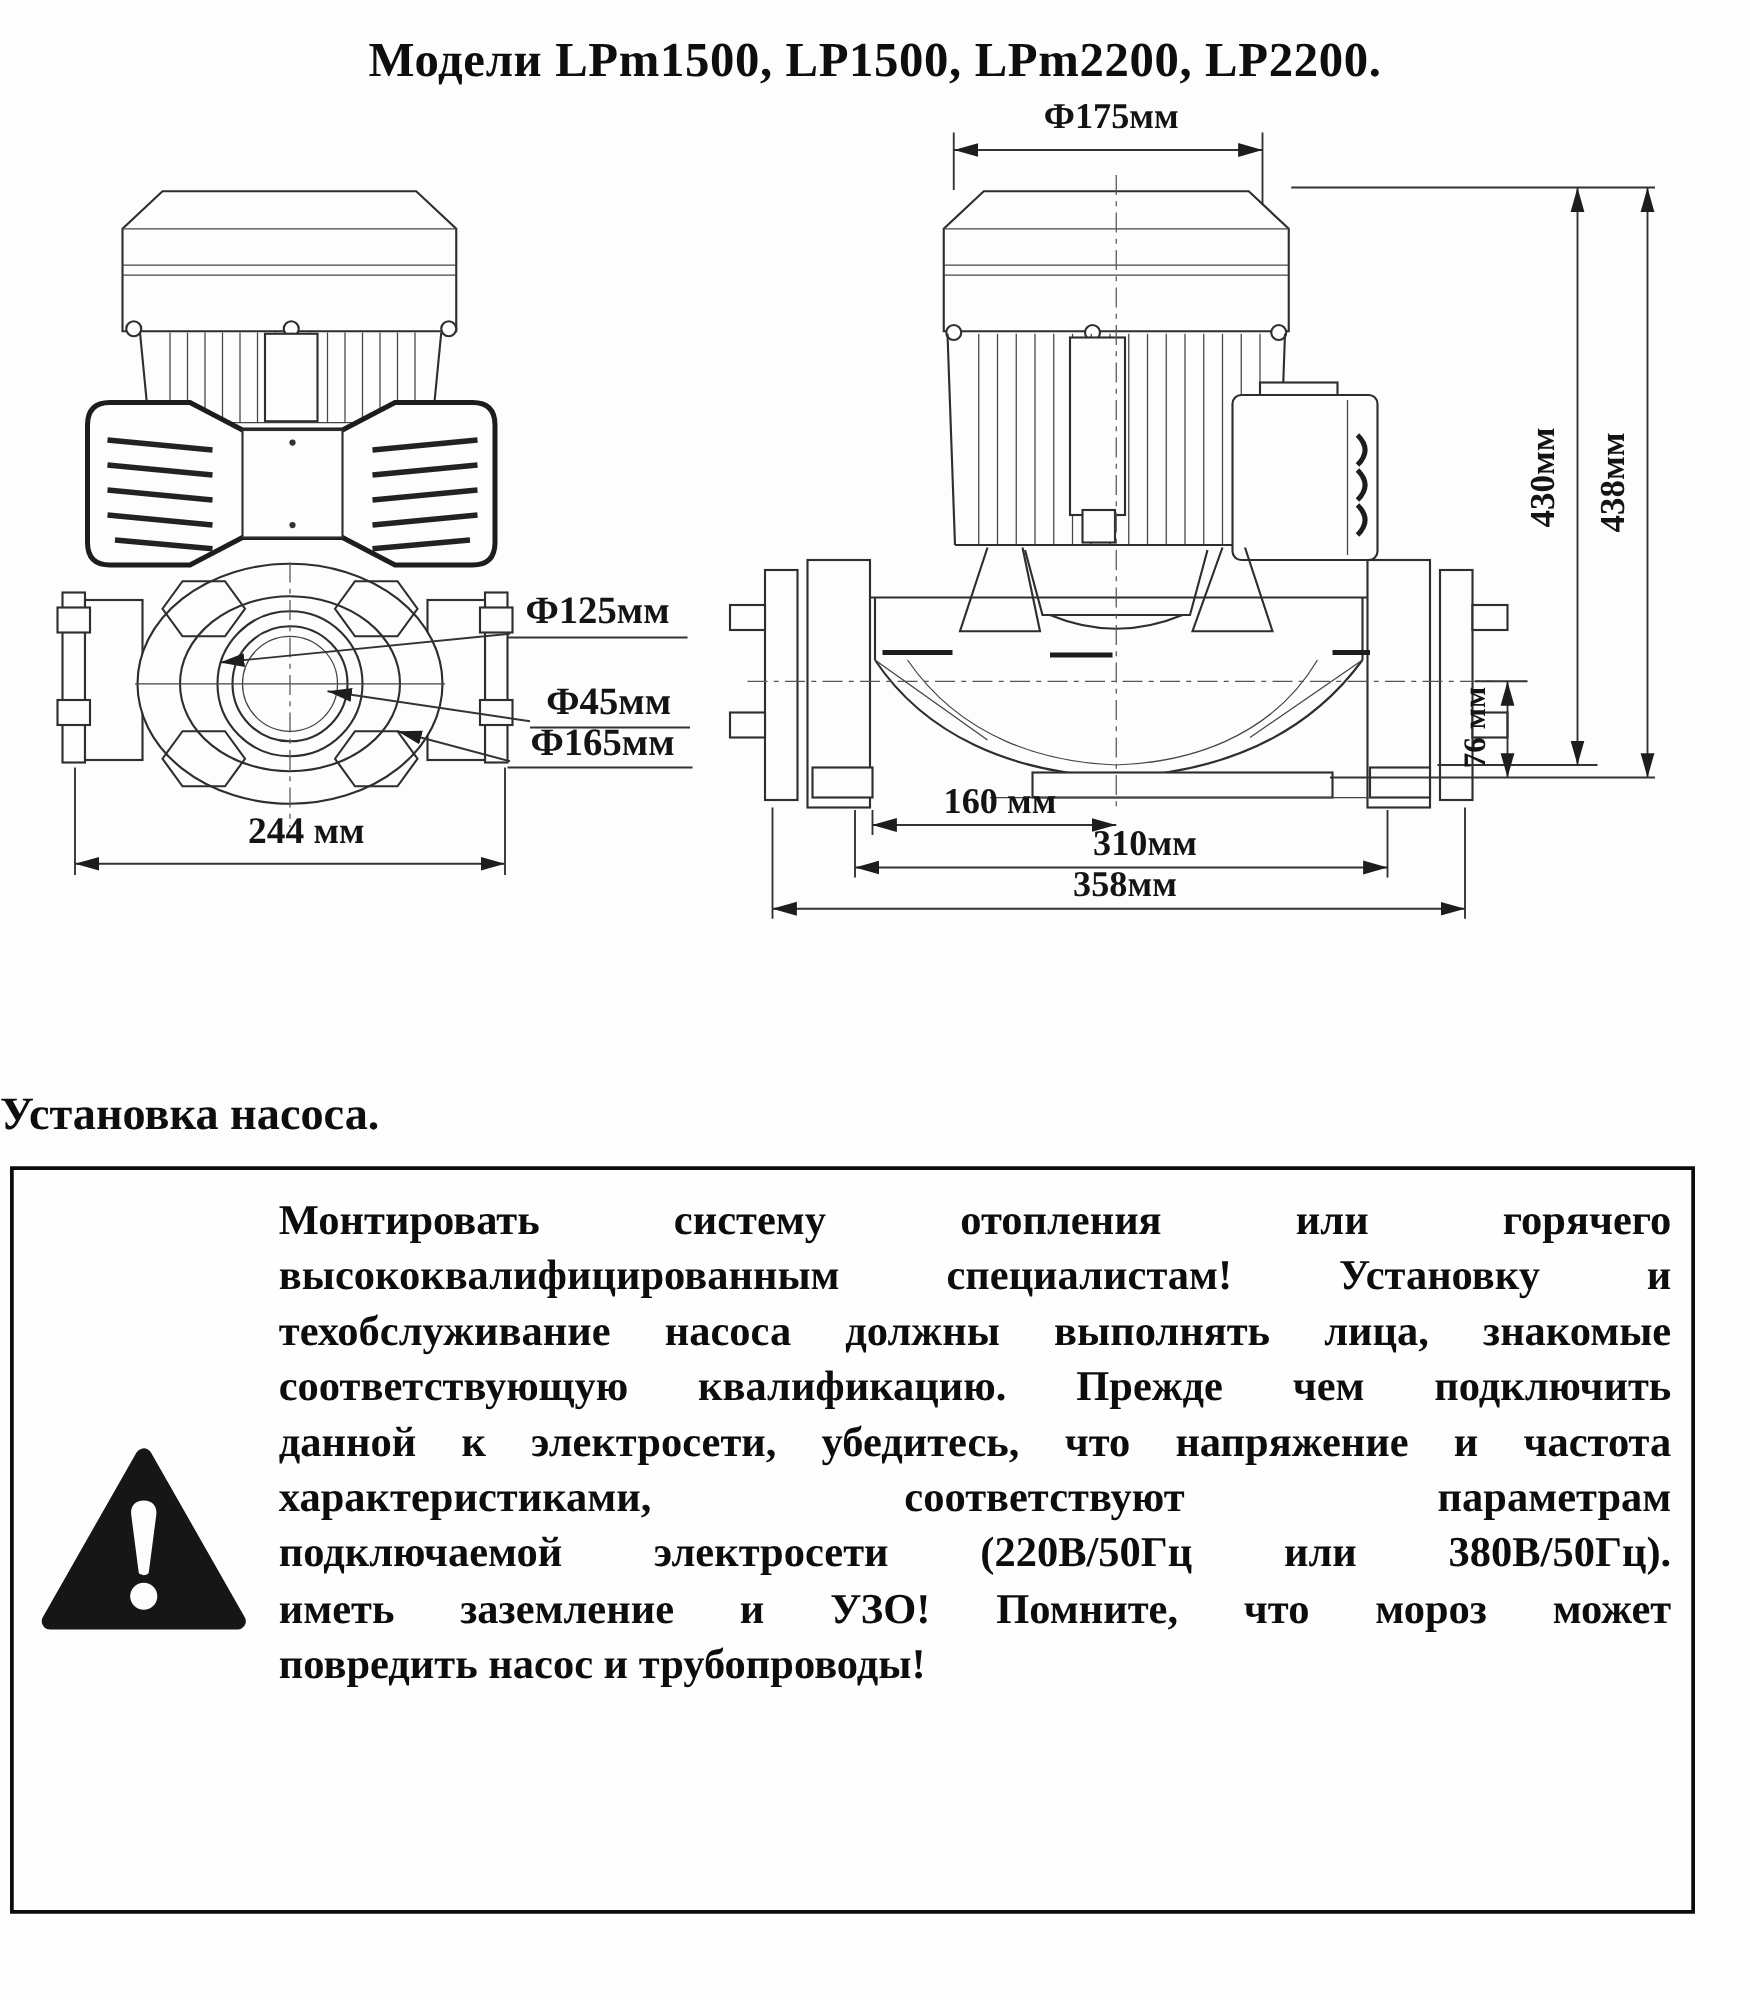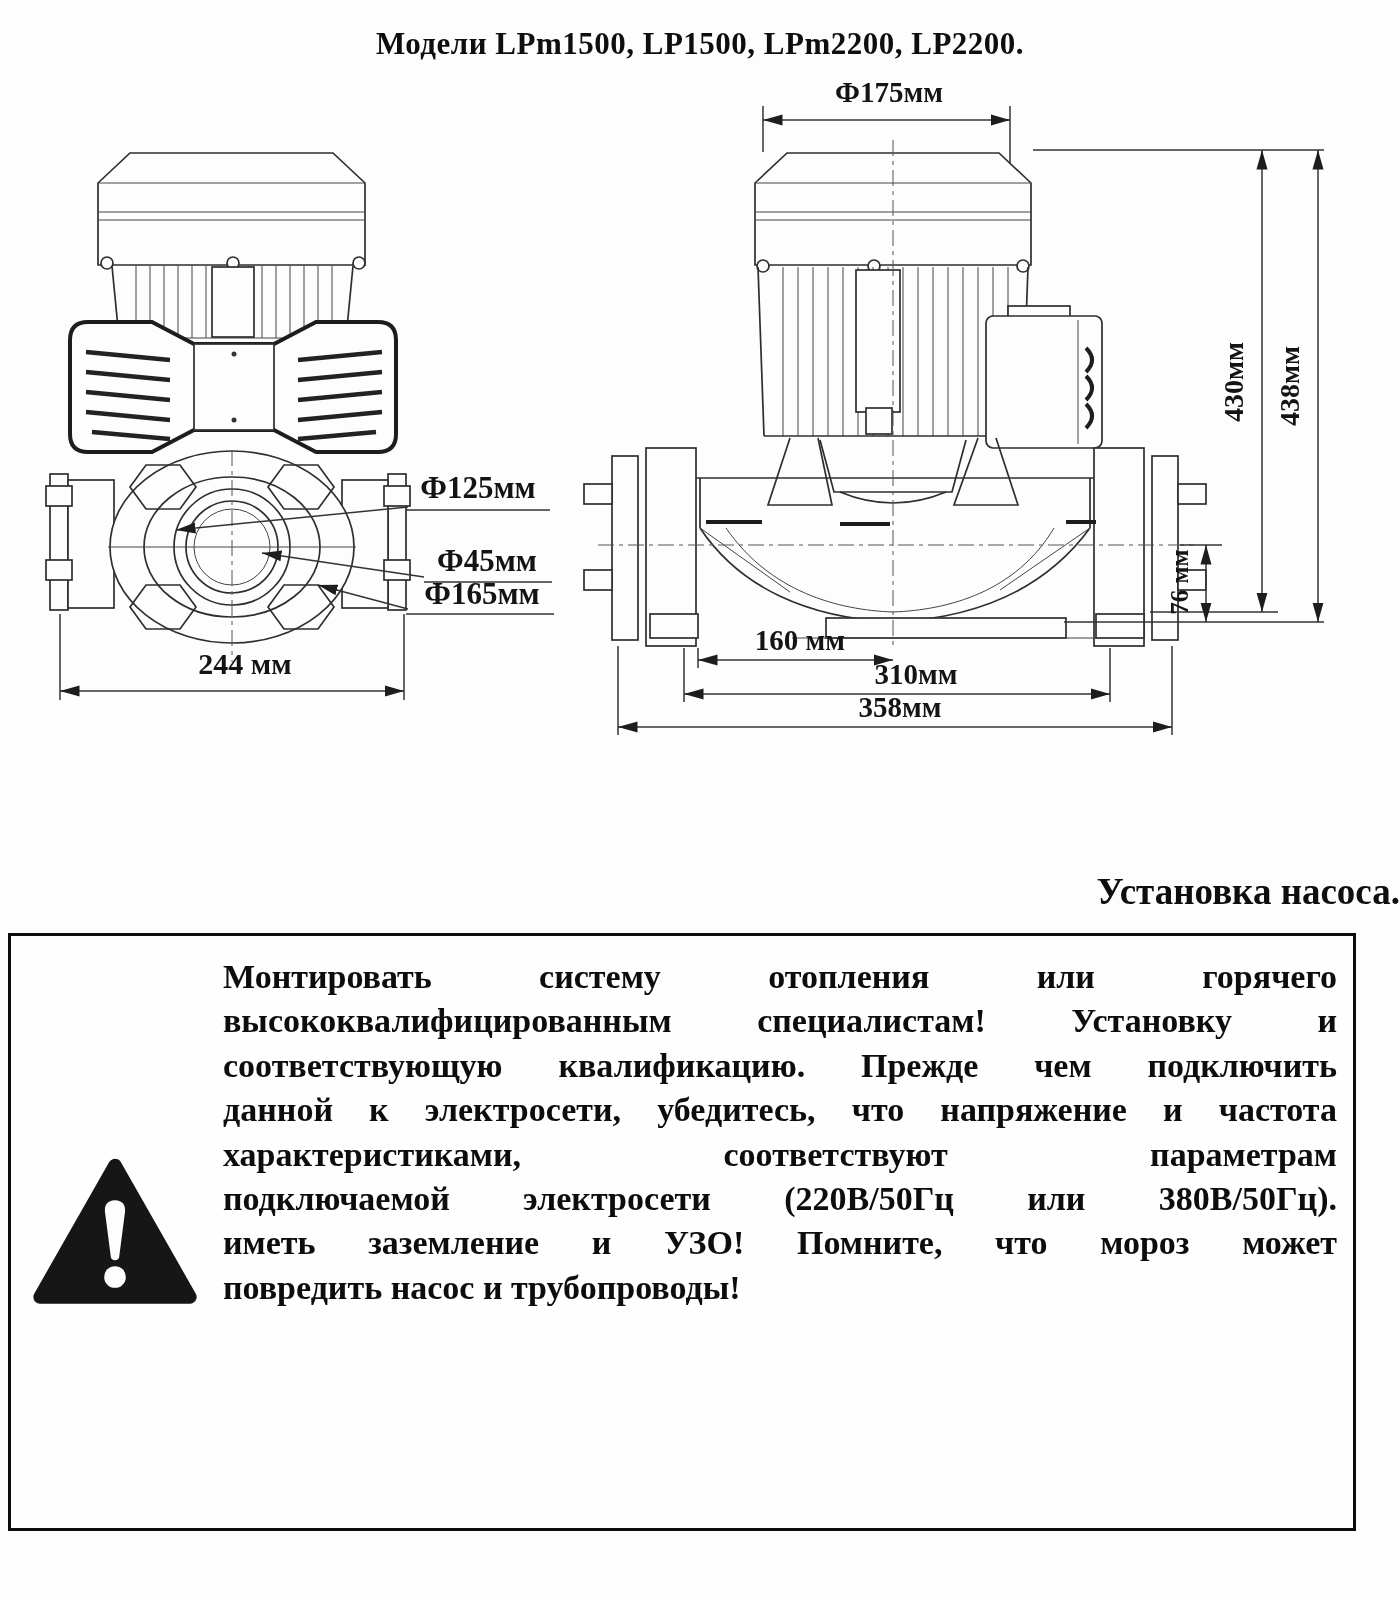--- a/index.html
+++ b/index.html
@@ -2,26 +2,26 @@
 <html><head>
 <meta charset="utf-8">
 <style>
   html,body{margin:0;padding:0;background:#ffffff;}
   .page{
     position:relative;width:1400px;height:1600px;background:#fdfdfd;
     font-family:"Liberation Serif","DejaVu Serif",serif;color:#121212;overflow:hidden;
   }
   .page-title{
     position:absolute;top:26px;left:0;width:1400px;margin:0;
-    text-align:center;font-size:31px;font-weight:700;letter-spacing:.5px;color:#0e0e0e;
+    text-align:center;font-size:39px;font-weight:700;letter-spacing:.5px;color:#0e0e0e;
   }
   .drawing-svg{position:absolute;top:0;left:0;}
   .section-heading{
     position:absolute;top:870px;left:0;width:1400px;margin:0;
-    text-align:right;font-size:37px;font-weight:700;color:#0e0e0e;
+    text-align:left;font-size:37px;font-weight:700;color:#0e0e0e;
   }
   .warnbox{
     position:absolute;left:8px;top:933px;width:1348px;height:598px;
     border:3px solid #0c0c0c;background:#fefefe;display:flex;box-sizing:border-box;
   }
   .warn-icon-col{width:208px;display:flex;align-items:center;justify-content:center;}
   .warn-text-col{flex:1;padding:19px 16px 0 4px;}
   .jline{
     font-size:34px;font-weight:700;line-height:44.4px;white-space:nowrap;color:#0d0d0d;
     text-align:justify;text-align-last:justify;
@@ -258,20 +258,21 @@
     <div class="warn-icon-col">
       <svg width="168" height="150" viewBox="0 0 200 180">
         <path d="M100,10 L190,168 L10,168 Z" fill="#161616" stroke="#161616" stroke-width="16" stroke-linejoin="round"></path>
         <path d="M100,52 C91,52 87,58 88,66 L95,120 C95,125 105,125 105,120 L112,66 C113,58 109,52 100,52 Z" fill="#fdfdfd"></path>
         <circle cx="100" cy="144" r="13" fill="#fdfdfd"></circle>
       </svg>
     </div>
     <div class="warn-text-col">
       <div class="jline">Монтировать систему отопления или горячего</div>
       <div class="jline">высококвалифицированным специалистам! Установку и</div>
+      <div class="jline">техобслуживание насоса должны выполнять лица, знакомые</div>
       <div class="jline">соответствующую квалификацию. Прежде чем подключить</div>
       <div class="jline">данной к электросети, убедитесь, что напряжение и частота</div>
       <div class="jline">характеристиками, соответствуют параметрам</div>
       <div class="jline">подключаемой электросети (220В/50Гц или 380В/50Гц).</div>
       <div class="jline">иметь заземление и УЗО! Помните, что мороз может</div>
       <div class="jline last">повредить насос и трубопроводы!</div>
     </div>
   </div>
 
 </div>

